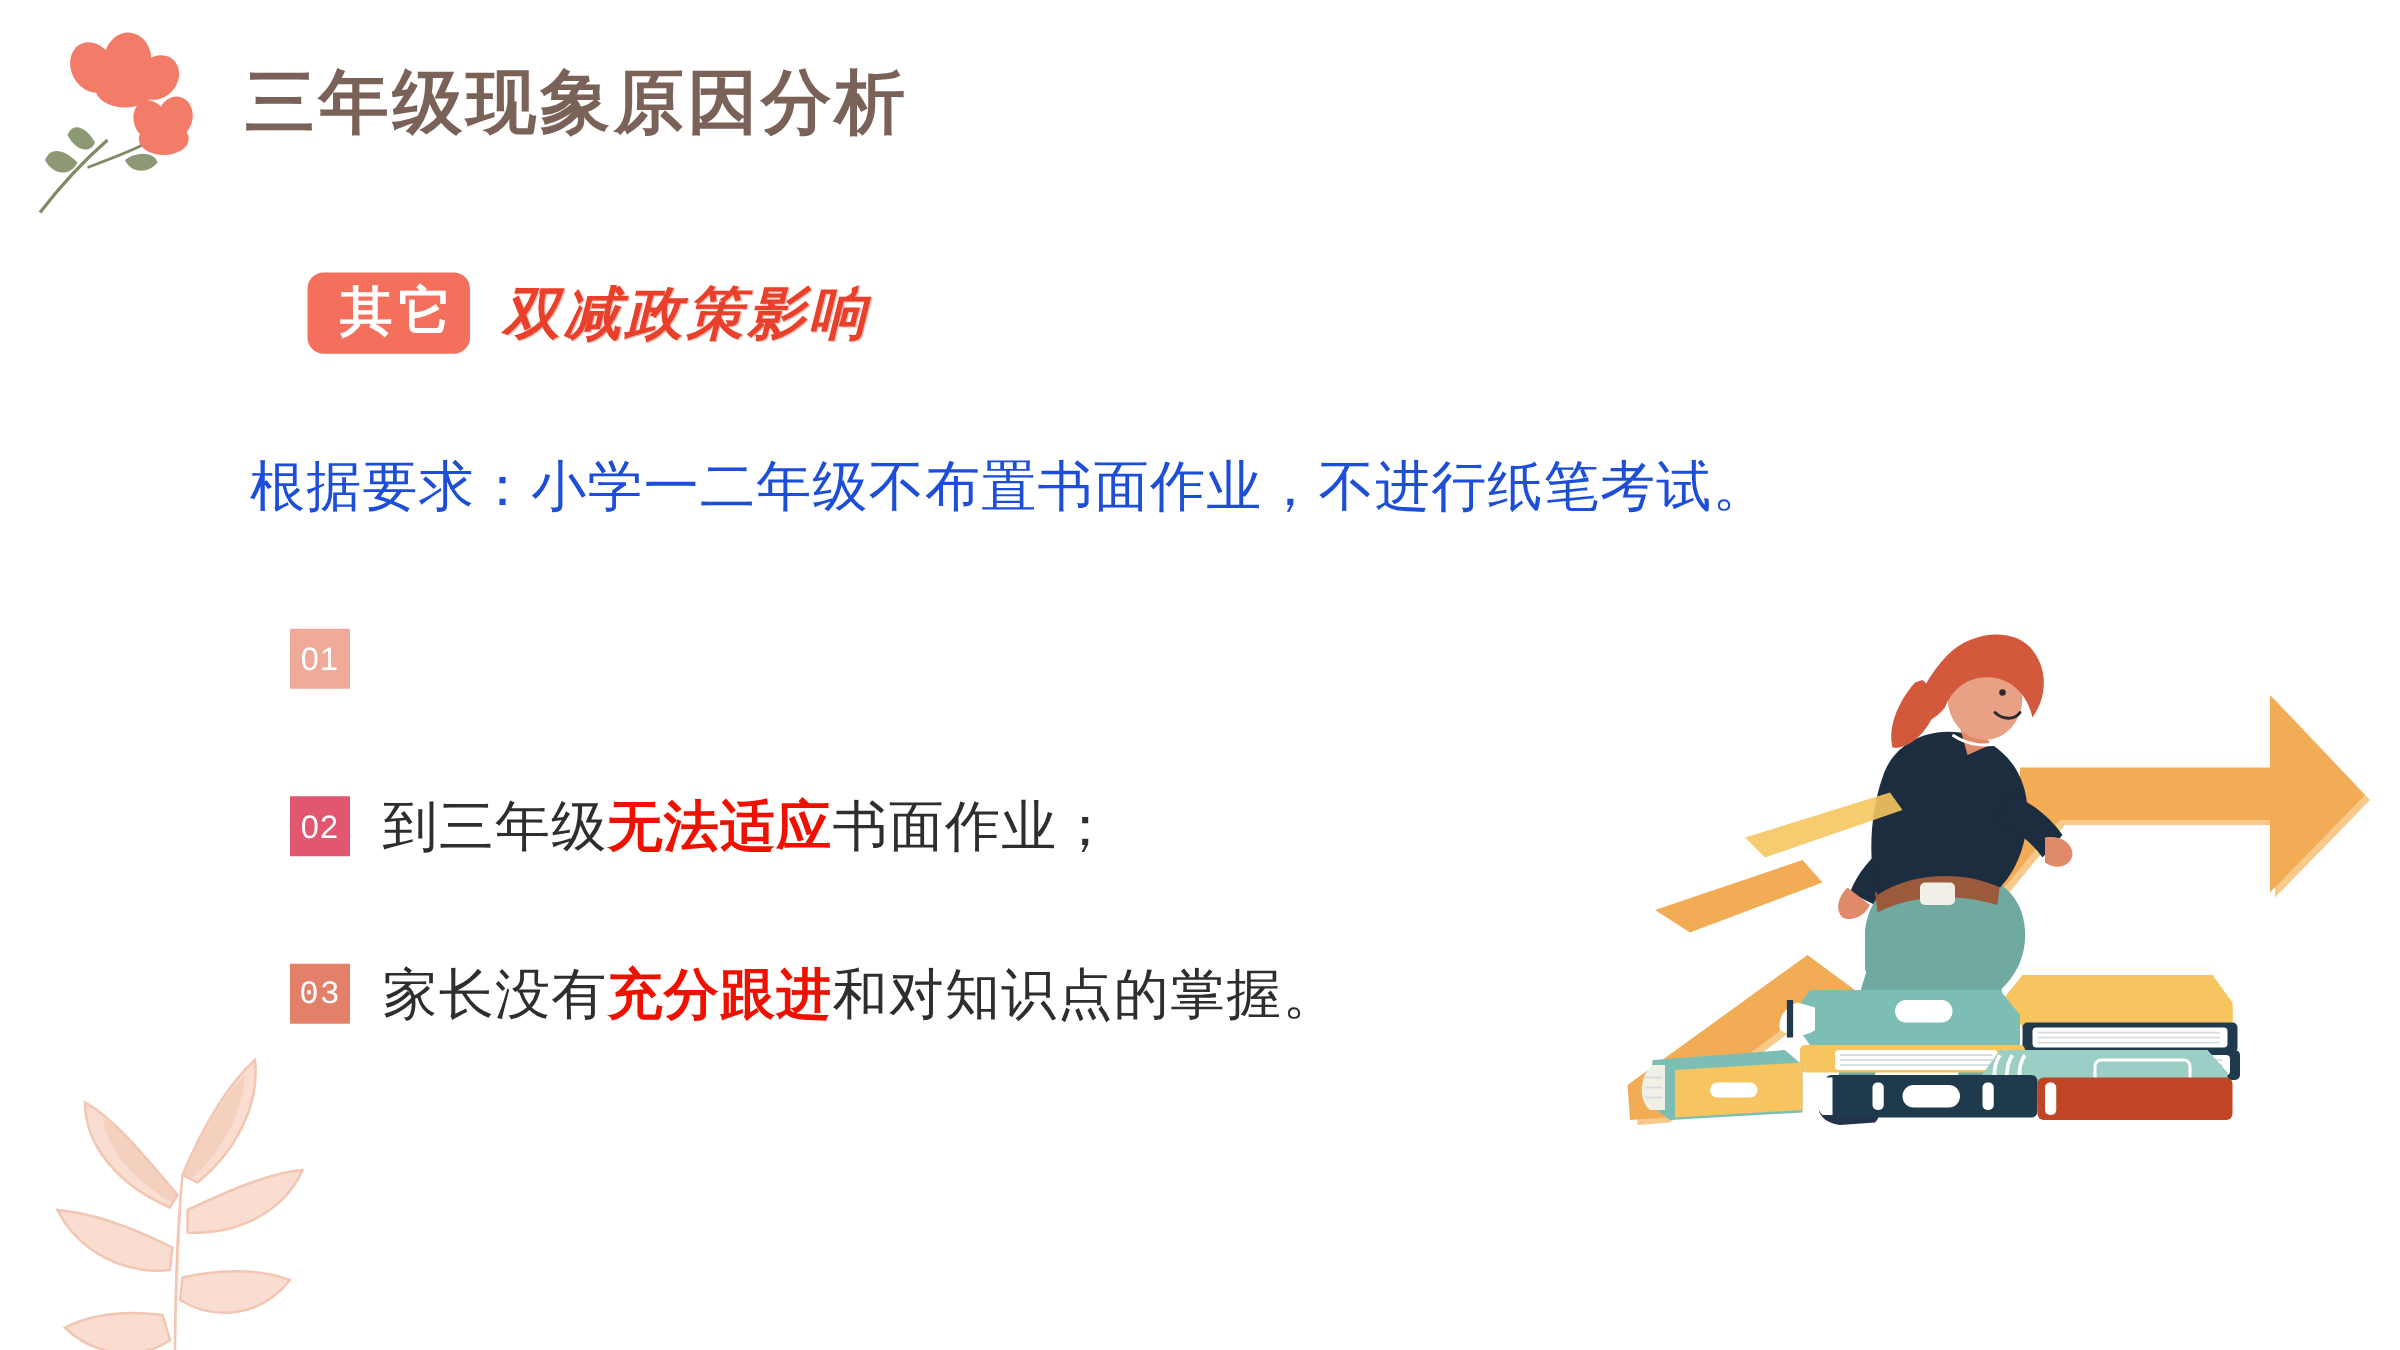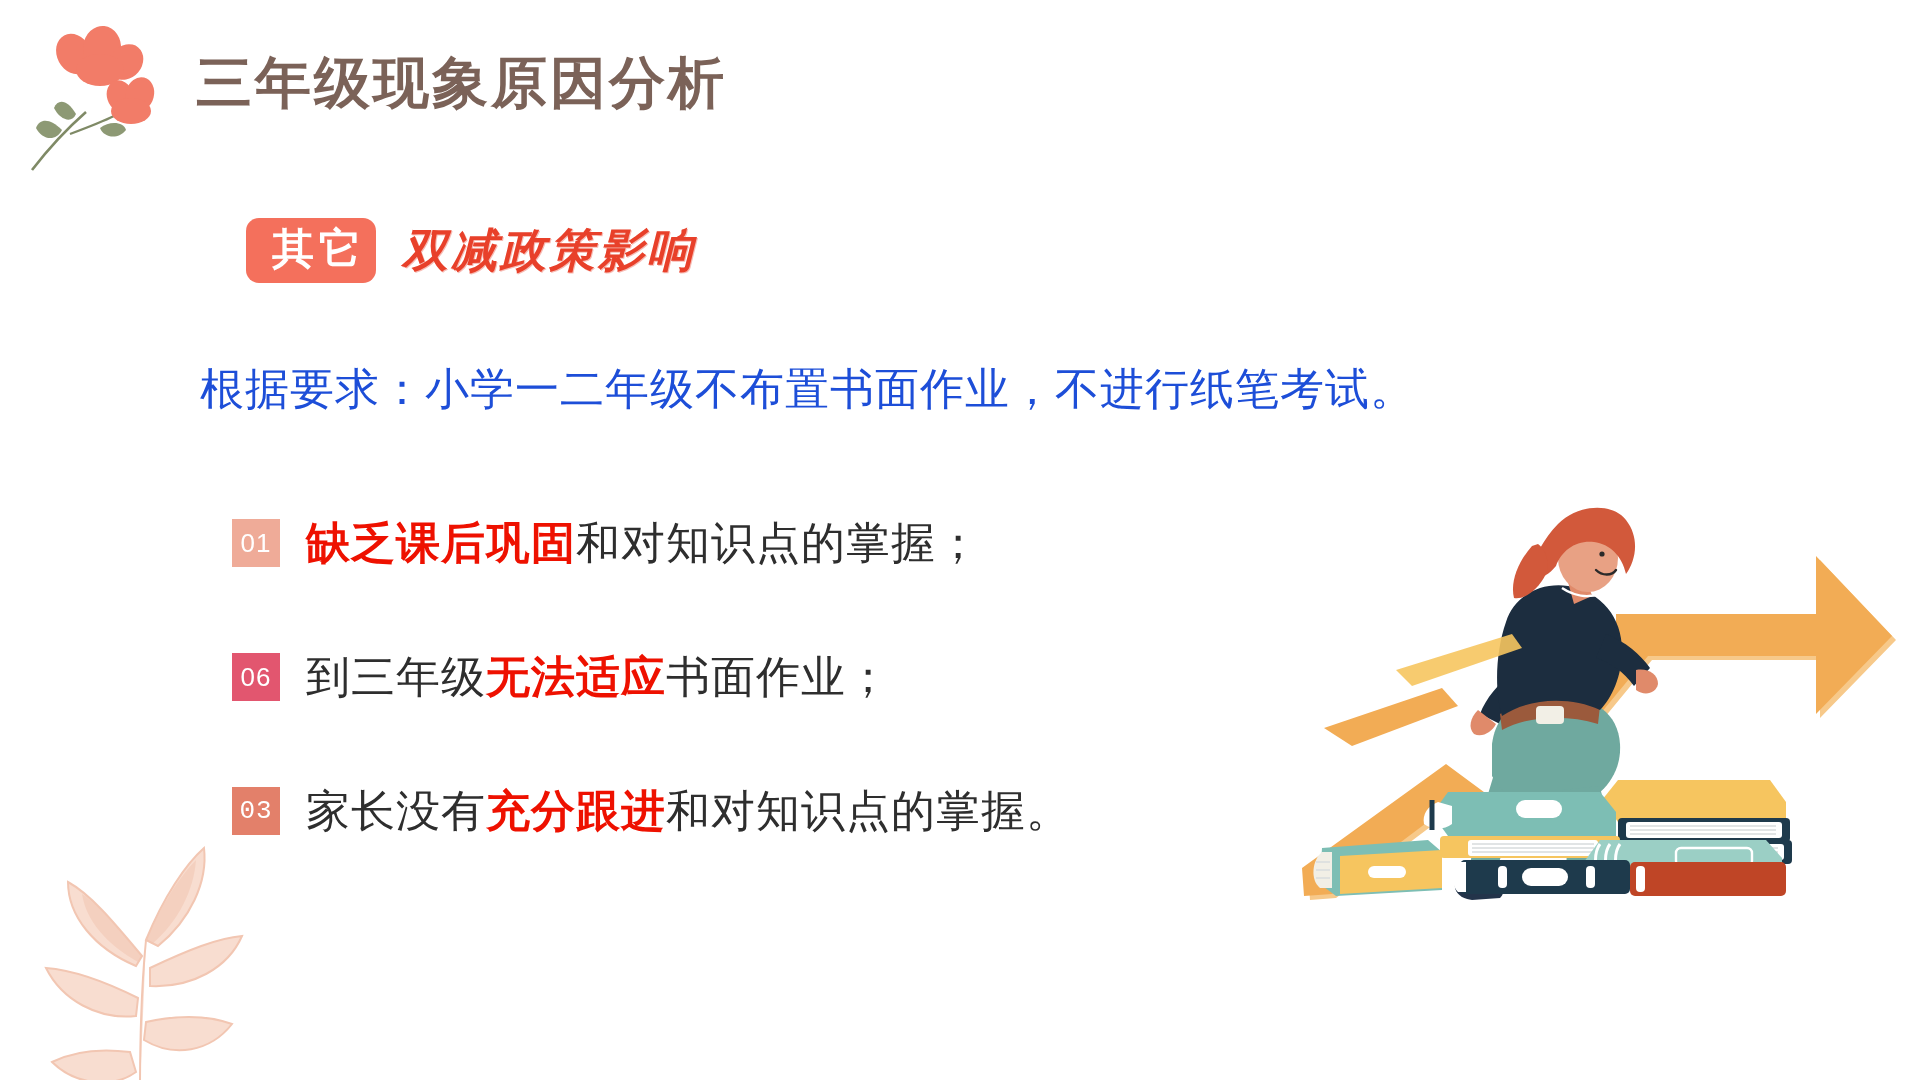--- a/index.html
+++ b/index.html
@@ -47,21 +47,21 @@
 
   
   #lead-line {
     position:absolute; left:200px; top:360px;
     font-size:44px; color:#2e2e2e; letter-spacing:1px;
     white-space:nowrap;
     font-family:"Liberation Serif","DejaVu Serif",serif;
   }
 
   
-  #points-list { position:absolute; left:232px; top:507px; width:1030px; }
+  #points-list { position:absolute; left:232px; top:491px; width:1030px; }
   .point-row {
     display:flex; align-items:center; height:72px; margin-bottom:62px;
   }
   .point-badge {
     width:48px; height:48px; flex:0 0 48px;
     display:flex; align-items:center; justify-content:center;
     color:#ffffff; font-size:26px; line-height:1;
     font-family:"Liberation Sans","DejaVu Sans",sans-serif;
     letter-spacing:1px;
   }
@@ -134,25 +134,24 @@
   <span id="subtitle-badge" style="background: rgb(244, 112, 92);">其它</span>
   <span id="subtitle-text" style="color: rgb(232, 64, 42);">双减政策影响</span>
 </div>
 
 <div id="lead-line" style="color: #1d4ed8;">根据要求：小学一二年级不布置书面作业，不进行纸笔考试。</div>
 
 <div id="points-list">
 
   <div class="point-row">
     <span class="point-badge" style="background: rgb(239, 171, 152);">01</span>
-    <span class="point-text"><span class="hl" style="color: rgb(238, 17, 0);">缺乏课后巩固</span><span>和对知识点的掌握；</span></span>
   </div>
 
   <div class="point-row">
-    <span class="point-badge" style="background: rgb(226, 86, 111);">06</span>
+    <span class="point-badge" style="background: rgb(226, 86, 111);">02</span>
     <span class="point-text"><span>到三年级</span><span class="hl" style="color: rgb(238, 17, 0);">无法适应</span><span>书面作业；</span></span>
   </div>
 
   <div class="point-row">
     <span class="point-badge" style="background: rgb(227, 128, 106); font-family: Liberation Mono, monospace;">03</span>
     <span class="point-text"><span>家长没有</span><span class="hl" style="color: rgb(238, 17, 0);">充分跟进</span><span>和对知识点的掌握。</span></span>
   </div>
 
 </div>
 

